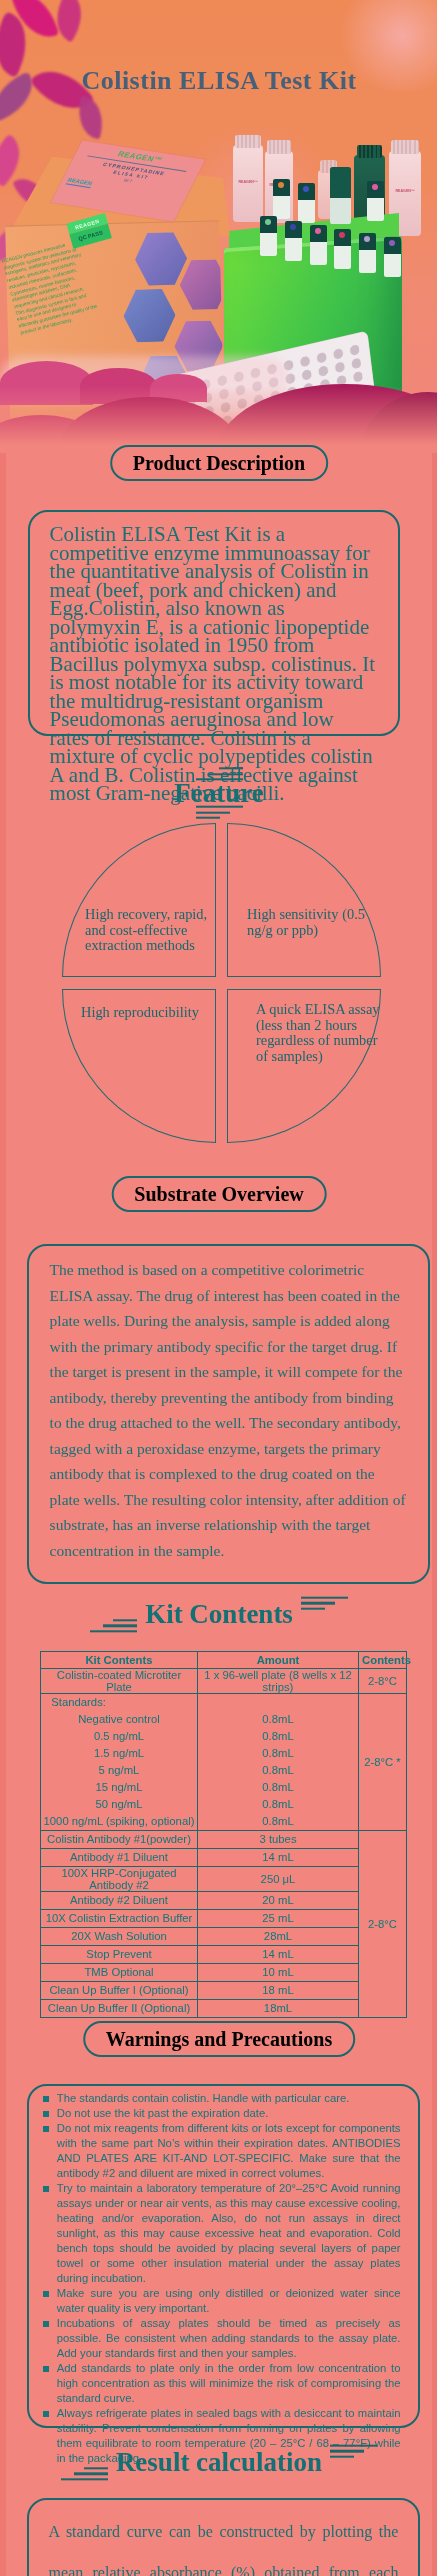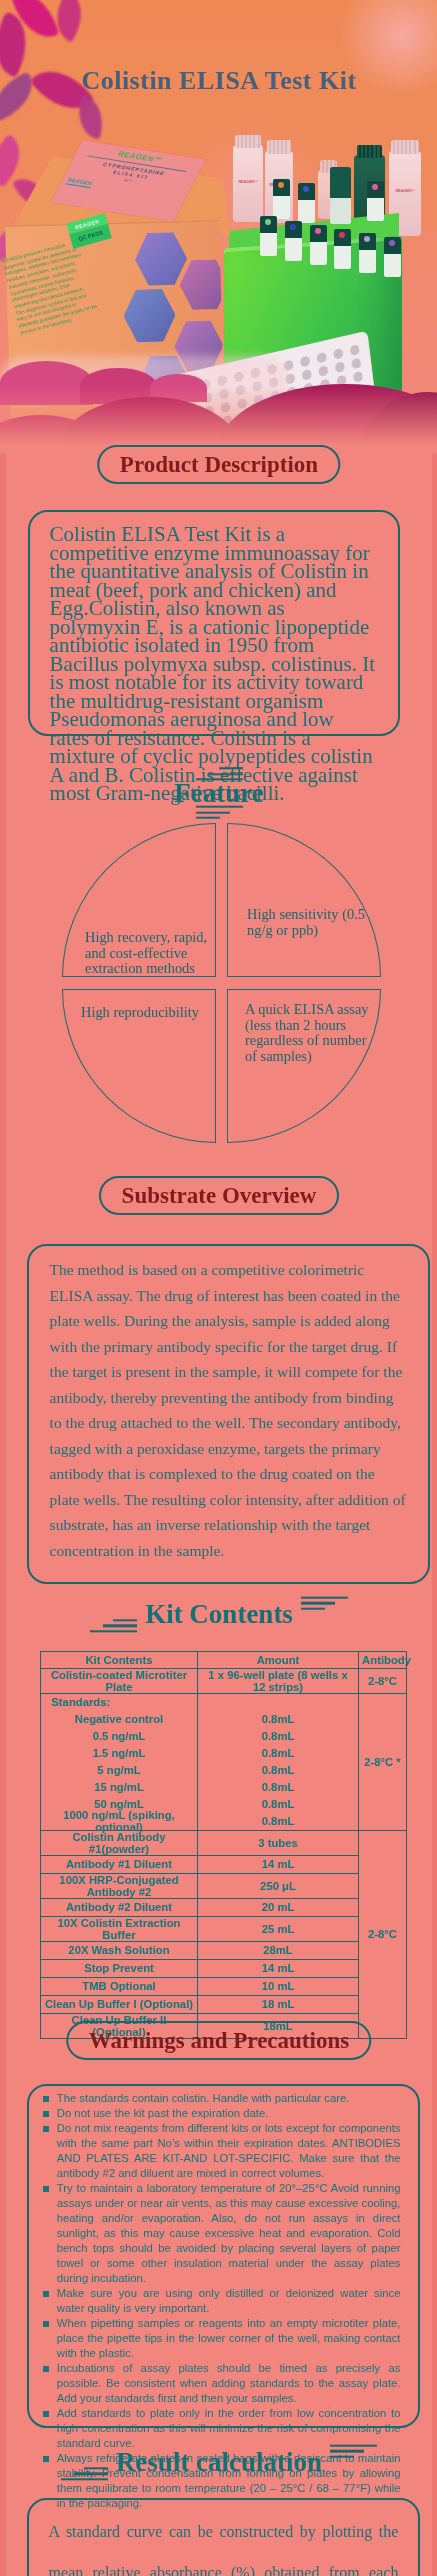--- a/index.html
+++ b/index.html
@@ -73,21 +73,21 @@
         background-size:17px 13.4px;background-position:2.1px 1px;}
   
   .mist{position:absolute;left:0;top:222px;width:289px;height:46px;background:rgba(247,205,212,.5);
         border-radius:23px;filter:blur(4.1px);}
   .hill{position:absolute;border-radius:50% 50% 0 0;}
   .fade{position:absolute;left:0;bottom:0;width:100%;height:67px;
         background:linear-gradient(180deg,rgba(242,133,126,0) 0%,#f2857e 88%);}
 
   
   .pill{position:absolute;left:50%;transform:translateX(-50%);border:2.1px solid #17696e;border-radius:31px;
-        color:#7f1d1d;font-size:23px;font-weight:bold;padding:4.6px 20.6px;white-space:nowrap;background:transparent;}
+        color:#000000;font-size:20px;font-weight:bold;padding:4.6px 20.6px;white-space:nowrap;background:transparent;}
   .tbox{position:absolute;border:2.1px solid #17696e;border-radius:19.6px;color:#177276;box-sizing:border-box;}
   .tbox p{margin:0;}
   .linehead{position:absolute;left:0;width:438px;display:flex;justify-content:center;align-items:center;gap:8.2px;}
   .linehead h2{margin:0;font-size:27px;font-weight:bold;color:#117175;}
   .deco{display:flex;flex-direction:column;gap:3.6px;}
   .deco span{display:block;height:2.1px;background:#17696e;}
   .deco-l{align-items:flex-end;transform:translateY(11.3px);}
   .deco-r{align-items:flex-start;transform:translateY(-11.3px);}
   .deco-l .d1{width:24px;} .deco-l .d2{width:34px;} .deco-l .d3{width:47px;}
   .deco-r .d1{width:47px;} .deco-r .d2{width:34px;} .deco-r .d3{width:24px;}
@@ -99,21 +99,21 @@
   .quad{position:absolute;width:154px;height:154px;border:1.5px solid #1d6a70;box-sizing:border-box;}
   .q-tl{left:62px;top:823px;border-radius:100% 0 0 0;}
   .q-tr{left:227px;top:823px;border-radius:0 100% 0 0;}
   .q-bl{left:62px;top:989px;border-radius:0 0 0 100%;}
   .q-br{left:227px;top:989px;border-radius:0 0 100% 0;}
   .qtext{position:absolute;font-size:14.4px;line-height:15.5px;color:#14696e;}
 
   
   .kit-table{position:absolute;left:40px;top:1651px;width:366px;border-collapse:collapse;table-layout:fixed;
         font-family:"Liberation Sans",sans-serif;font-size:11.3px;color:#0d797d;}
-  .kit-table td{border:1px solid #1a686d;text-align:center;vertical-align:middle;height:17px;padding:0 3.1px;font-weight:bold;}
+  .kit-table td{border:1px solid #1a686d;text-align:center;vertical-align:middle;height:17px;padding:0 3.1px;}
   .kit-table tr.thead td{font-weight:bold;height:15.5px;}
   .kit-table td.std-cell{vertical-align:top;padding:0;}
   .std-line{height:17px;display:flex;align-items:center;justify-content:center;}
   .std-label{justify-content:flex-start;padding-left:10.3px;}
 
   
   .warn-box{left:27px;top:2084px;width:393px;height:344px;padding:5.2px 17.5px 0 14.4px;}
   .w-item{display:flex;gap:8.2px;font-family:"Liberation Sans",sans-serif;font-size:11.3px;line-height:15px;color:#15767c;}
   .w-item .sq{flex:0 0 5.2px;width:5.2px;height:5.2px;background:#15767c;margin-top:5.2px;}
   .w-item p{margin:0;text-align:justify;flex:1;}
@@ -249,24 +249,24 @@
     <div class="deco deco-r">
         <span class="d1"></span>
         <span class="d2"></span>
         <span class="d3"></span>
       </div>
   </div>
   <div class="quad q-tl"></div>
   <div class="quad q-tr"></div>
   <div class="quad q-bl"></div>
   <div class="quad q-br"></div>
-  <div class="qtext" style="left:85px;top:930px;width:126px;">High recovery, rapid, and cost-effective extraction methods</div>
+  <div class="qtext" style="left:85px;top:907px;width:126px;">High recovery, rapid, and cost-effective extraction methods</div>
   <div class="qtext" style="left:247px;top:907px;width:126px;">High sensitivity (0.5 ng/g or ppb)</div>
   <div class="qtext" style="left:81px;top:1005px;width:134px;">High reproducibility</div>
-  <div class="qtext" style="left:245px;top:1002px;width:126px;font-family:Liberation Serif, serif;">A quick ELISA assay (less than 2 hours regardless of number of samples)</div>
+  <div class="qtext" style="left:256px;top:1002px;width:126px;font-family:Liberation Serif, serif;">A quick ELISA assay (less than 2 hours regardless of number of samples)</div>
 
   <div class="pill" style="top:1176px;"><span>Substrate Overview</span></div>
   <div class="tbox proc-box">
     <p>The method is based on a competitive colorimetric ELISA assay. The drug of interest has been coated in the plate wells. During the analysis, sample is added along with the primary antibody specific for the target drug. If the target is present in the sample, it will compete for the antibody, thereby preventing the antibody from binding to the drug attached to the well. The secondary antibody, tagged with a peroxidase enzyme, targets the primary antibody that is complexed to the drug coated on the plate wells. The resulting color intensity, after addition of substrate, has an inverse relationship with the target concentration in the sample.</p>
   </div>
 
   <div class="linehead" style="top:1599px;">
     <div class="deco deco-l">
         <span class="d1"></span>
         <span class="d2"></span>
@@ -282,21 +282,21 @@
   <table class="kit-table">
     <colgroup>
         <col style="width:157px">
         <col style="width:161px">
         <col style="width:48px">
       </colgroup>
     <tbody>
         <tr class="thead">
       <td>Kit Contents</td>
       <td>Amount</td>
-      <td>Antibody</td>
+      <td>Contents</td>
     </tr>
     <tr>
       <td>Colistin-coated Microtiter Plate</td>
       <td>1 x 96-well plate (8 wells x 12 strips)</td>
       <td>2-8°C</td>
     </tr>
     <tr>
       <td class="std-cell">
         <div class="std-line std-label">Standards:</div>
         <div class="std-line">Negative control</div>
@@ -380,24 +380,20 @@
     <div class="w-item">
         <span class="sq"></span>
         <p>Try to maintain a laboratory temperature of 20°–25°C Avoid running assays under or near air vents, as this may cause excessive cooling, heating and/or evaporation. Also, do not run assays in direct sunlight, as this may cause excessive heat and evaporation. Cold bench tops should be avoided by placing several layers of paper towel or some other insulation material under the assay plates during incubation.</p>
       </div>
     <div class="w-item">
         <span class="sq"></span>
         <p>Make sure you are using only distilled or deionized water since water quality is very important.</p>
       </div>
     <div class="w-item">
         <span class="sq"></span>
-        <p>When pipetting samples or reagents into an empty microtiter plate, place the pipette tips in the lower corner of the well, making contact with the plastic.</p>
-      </div>
-    <div class="w-item">
-        <span class="sq"></span>
         <p>Incubations of assay plates should be timed as precisely as possible. Be consistent when adding standards to the assay plate. Add your standards first and then your samples.</p>
       </div>
     <div class="w-item">
         <span class="sq"></span>
         <p>Add standards to plate only in the order from low concentration to high concentration as this will minimize the risk of compromising the standard curve.</p>
       </div>
     <div class="w-item">
         <span class="sq"></span>
         <p>Always refrigerate plates in sealed bags with a desiccant to maintain stability. Prevent condensation from forming on plates by allowing them equilibrate to room temperature (20 – 25°C / 68 – 77°F) while in the packaging.</p>
       </div>

